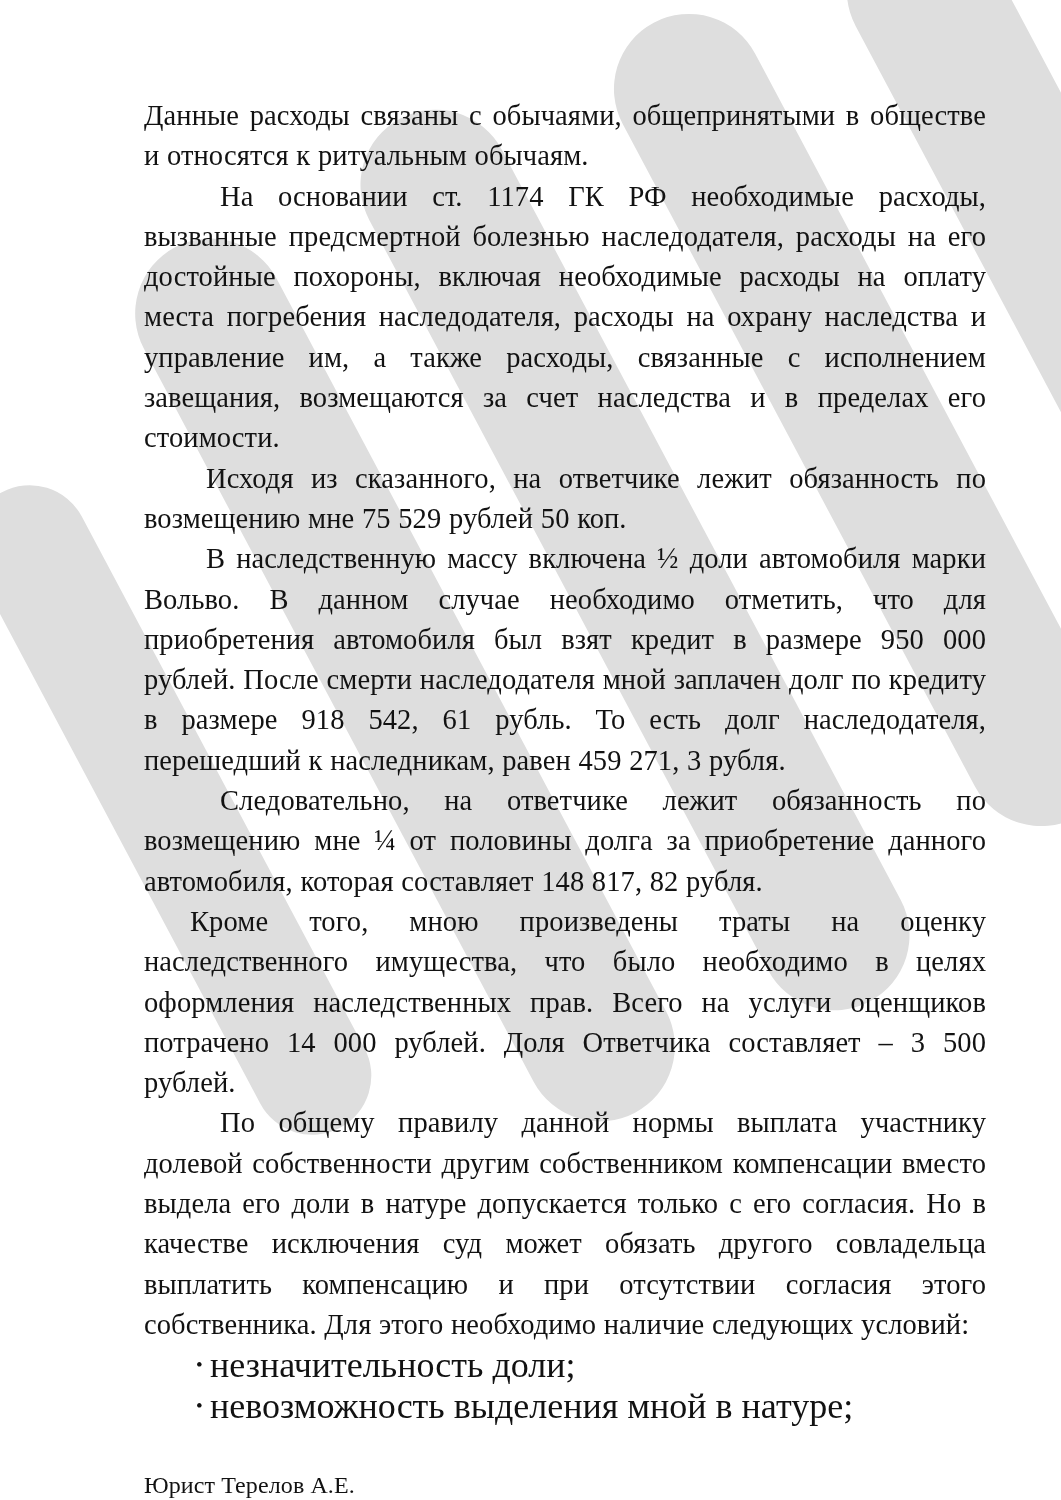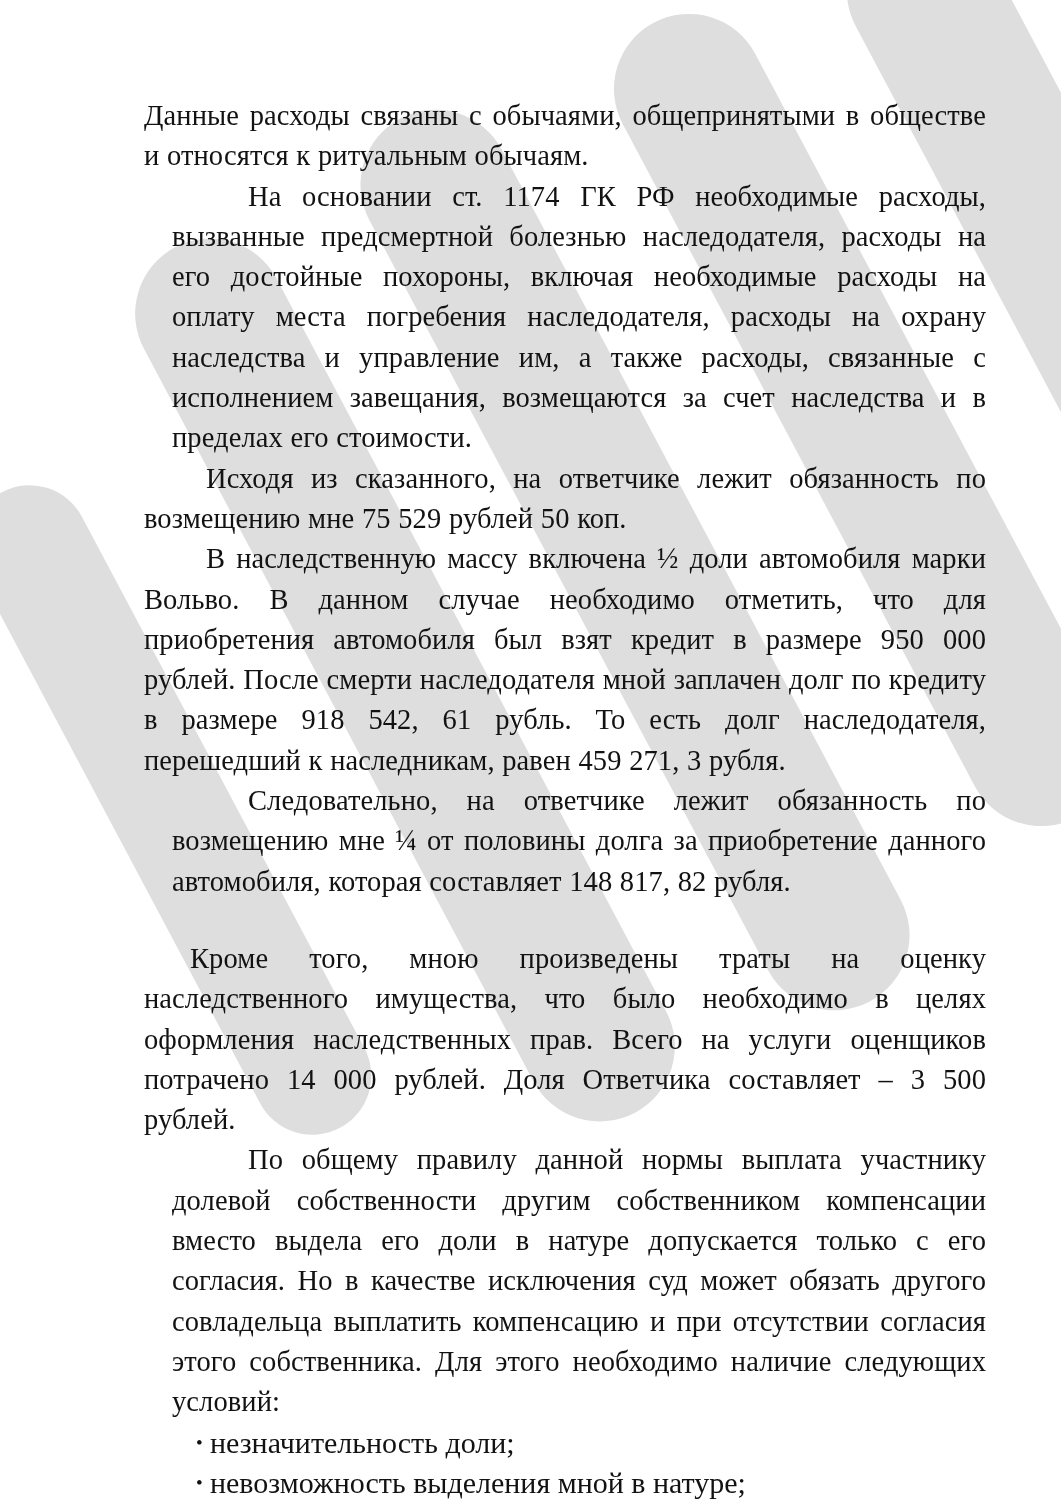--- a/index.html
+++ b/index.html
@@ -86,34 +86,32 @@
     text-justify: inter-word;
     text-indent: 62px;
     letter-spacing: 0.1px;
     word-spacing: 0.4px;
   }
   p.body-par.no-indent {
     text-indent: 0;
   }
   p.body-par.indent-small {
     text-indent: 46px;
-    margin-top: 37px;
   }
   p.body-par.indent-large {
     text-indent: 76px;
-    margin-left: 28px;
   }
 
   ul.conditions {
     list-style: none;
     margin: 0;
     padding: 0;
   }
   ul.conditions li {
-    font-size: 30px;
+    font-size: 36px;
     line-height: 40.3px;
     text-align: left;
     padding-left: 52px;
     position: relative;
     white-space: nowrap;
   }
   ul.conditions li::before {
     content: "\2022";
     position: absolute;
     left: 52px;

